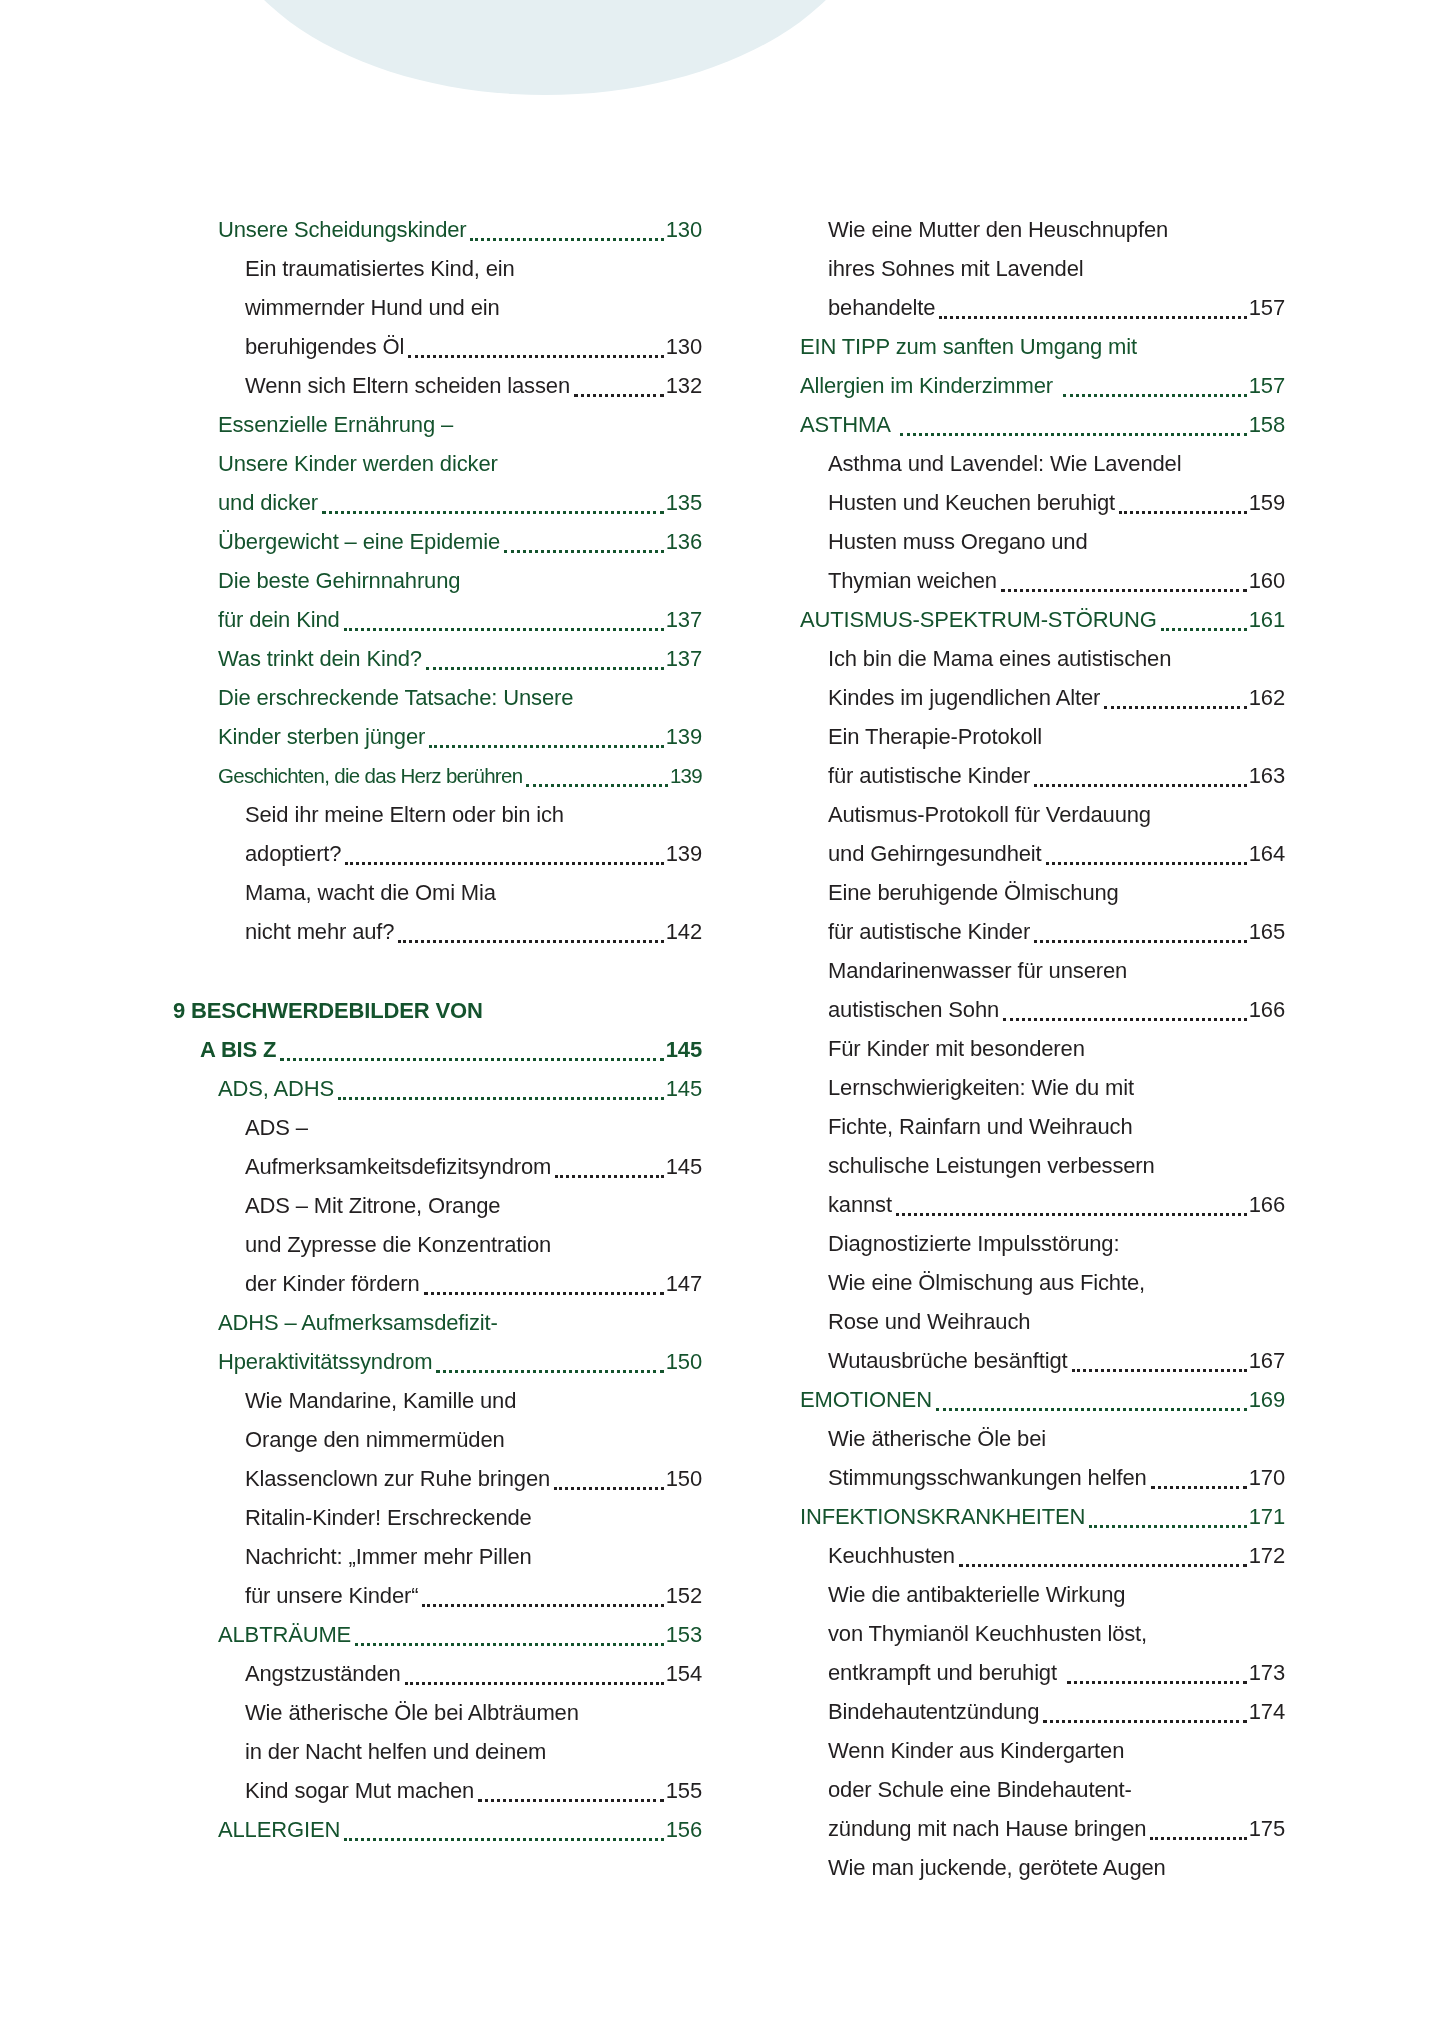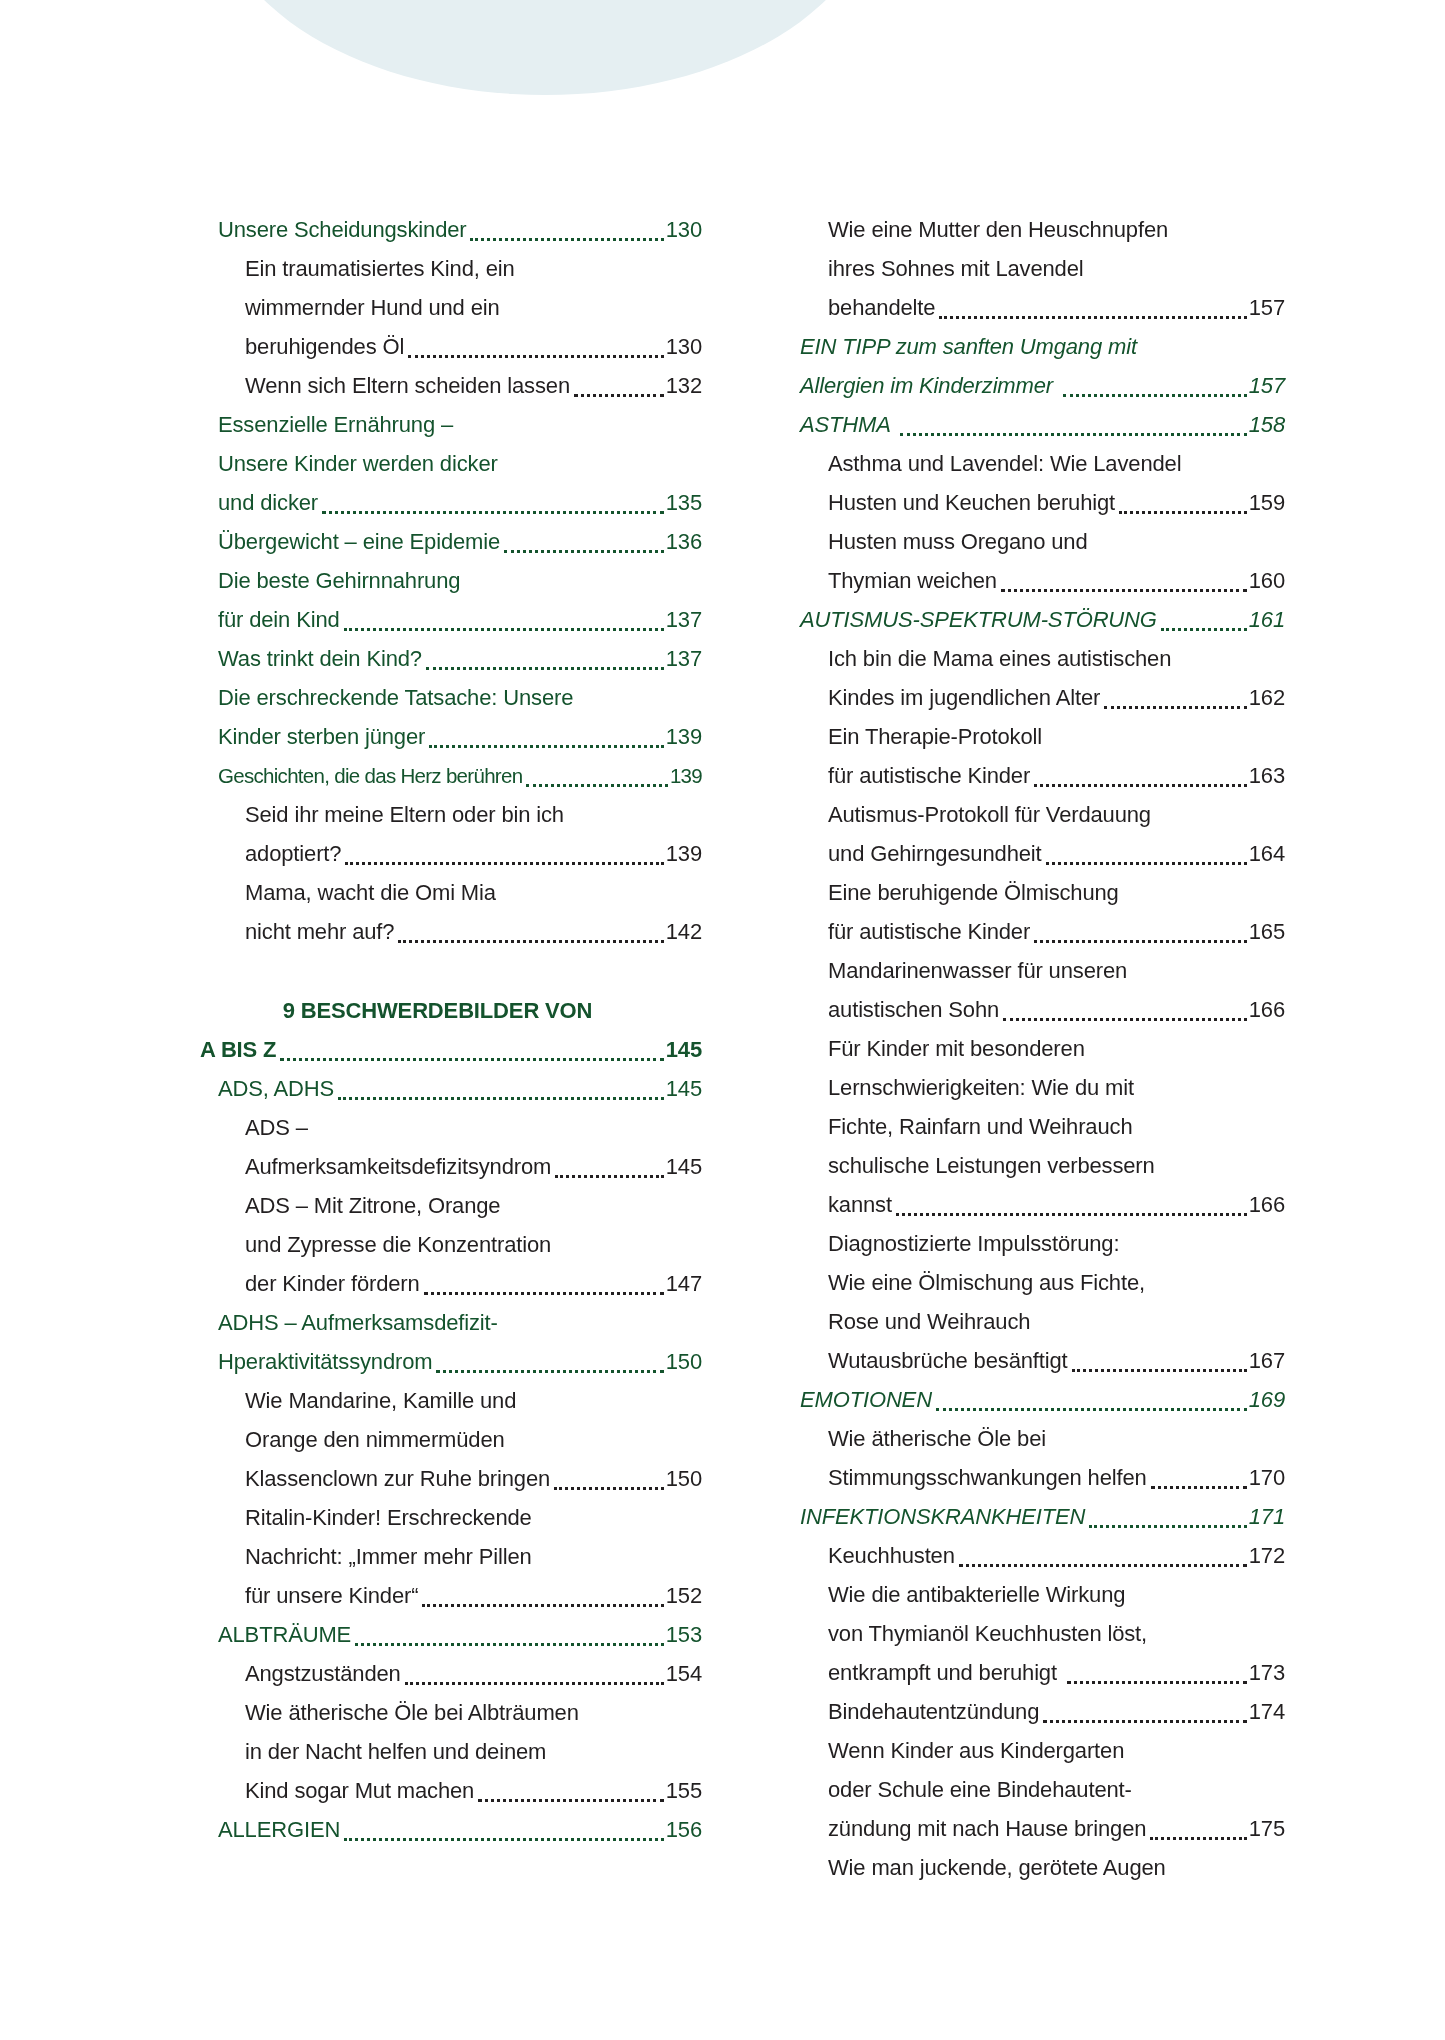--- a/index.html
+++ b/index.html
@@ -28,23 +28,23 @@
     line-height:39px;
     font-size:22px;
     white-space:pre;
   }
   .c-teal{color:#14532d;}
   .c-ink{color:#221f20;}
   .sec{font-weight:700;}
   .narrow{font-size:20.5px;letter-spacing:-0.7px;}
   #col-left .lv-heading{padding-left:45px;}
   #col-left .lv-sub{padding-left:72px;}
-  #col-left .lv-section-title{padding-left:0;justify-content:center;}
+  #col-left .lv-section-title{padding-left:0;}
   #col-left .lv-section-title-2{padding-left:27px;}
-  #col-right .lv-heading{padding-left:0;font-style:italic;}
+  #col-right .lv-heading{padding-left:0;}
   #col-right .lv-sub{padding-left:28px;}
   .gap-before{margin-top:40px;}
   .leader{
     flex:1 1 auto;
     min-width:10px;
     border-bottom:3px dotted currentColor;
     align-self:flex-end;
     margin:0 2px 8px 4px;
   }
   .pagenum{flex:0 0 auto;}

